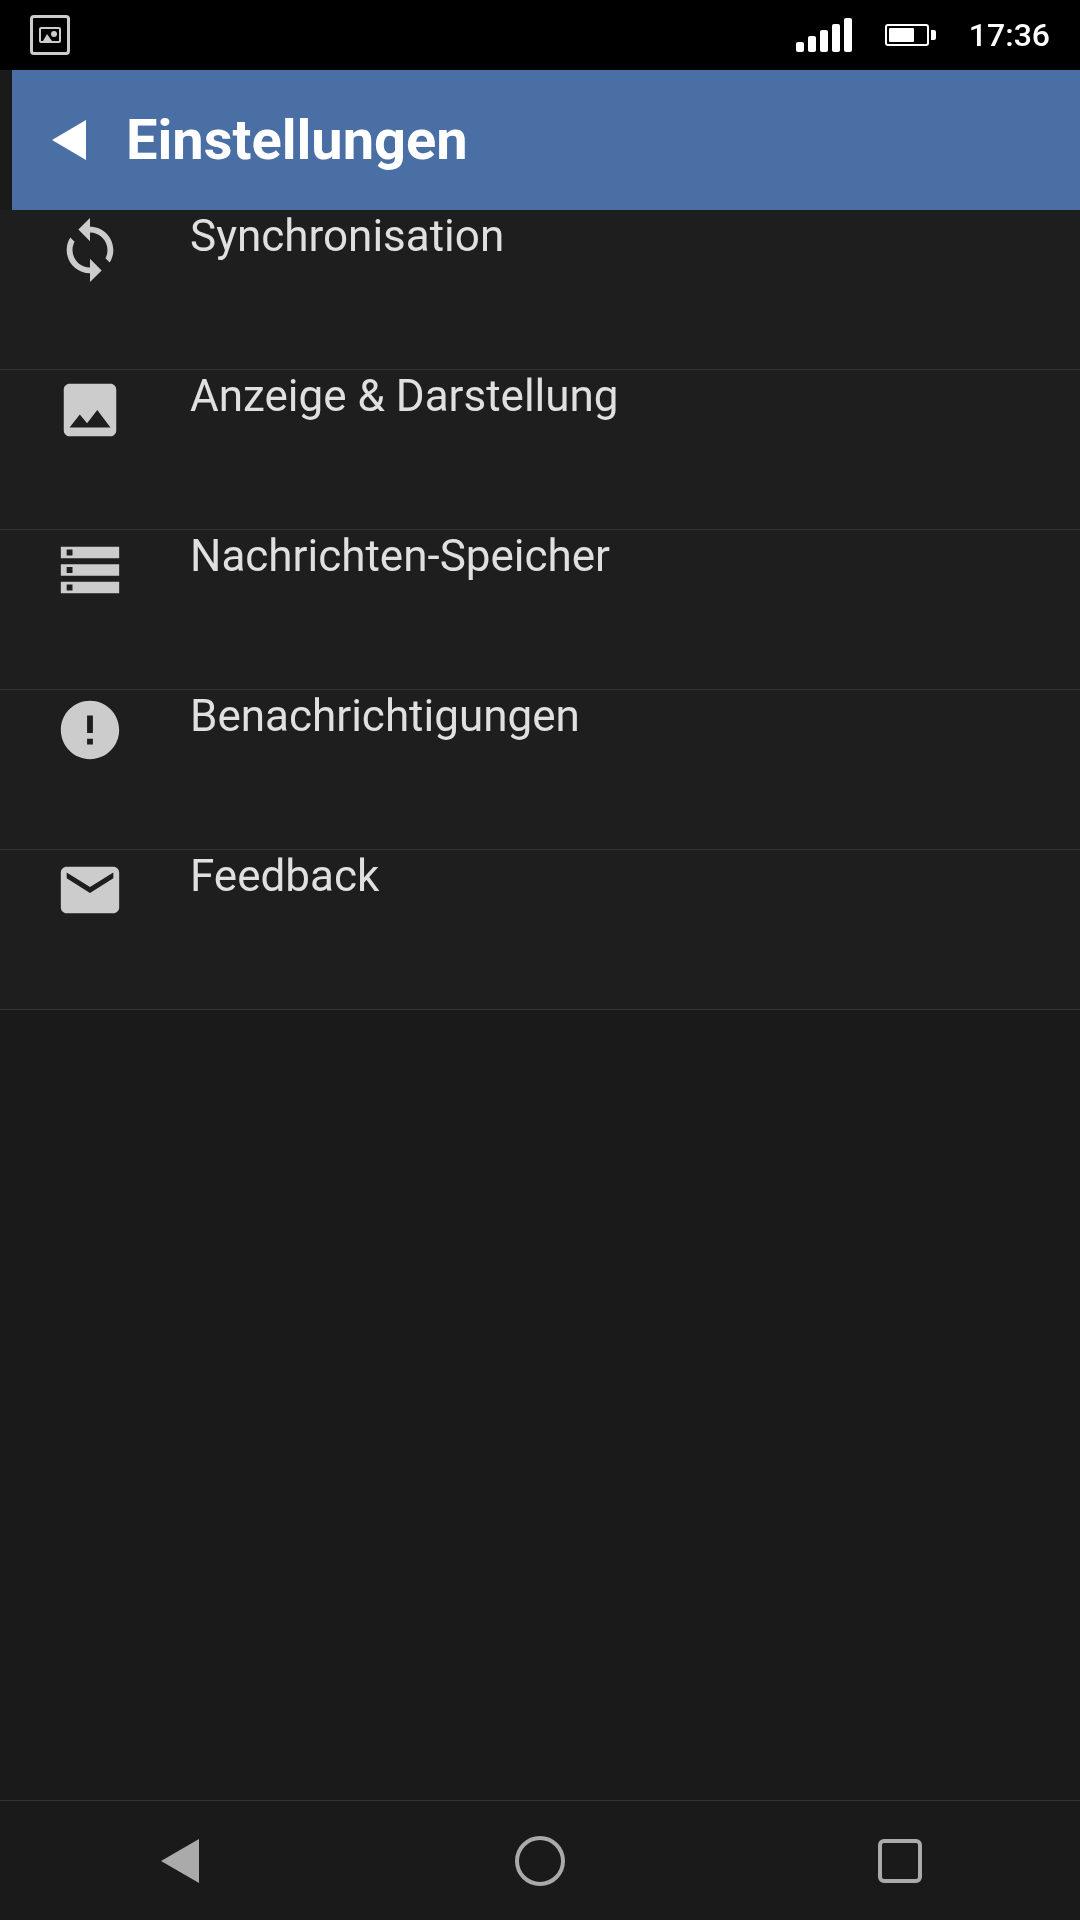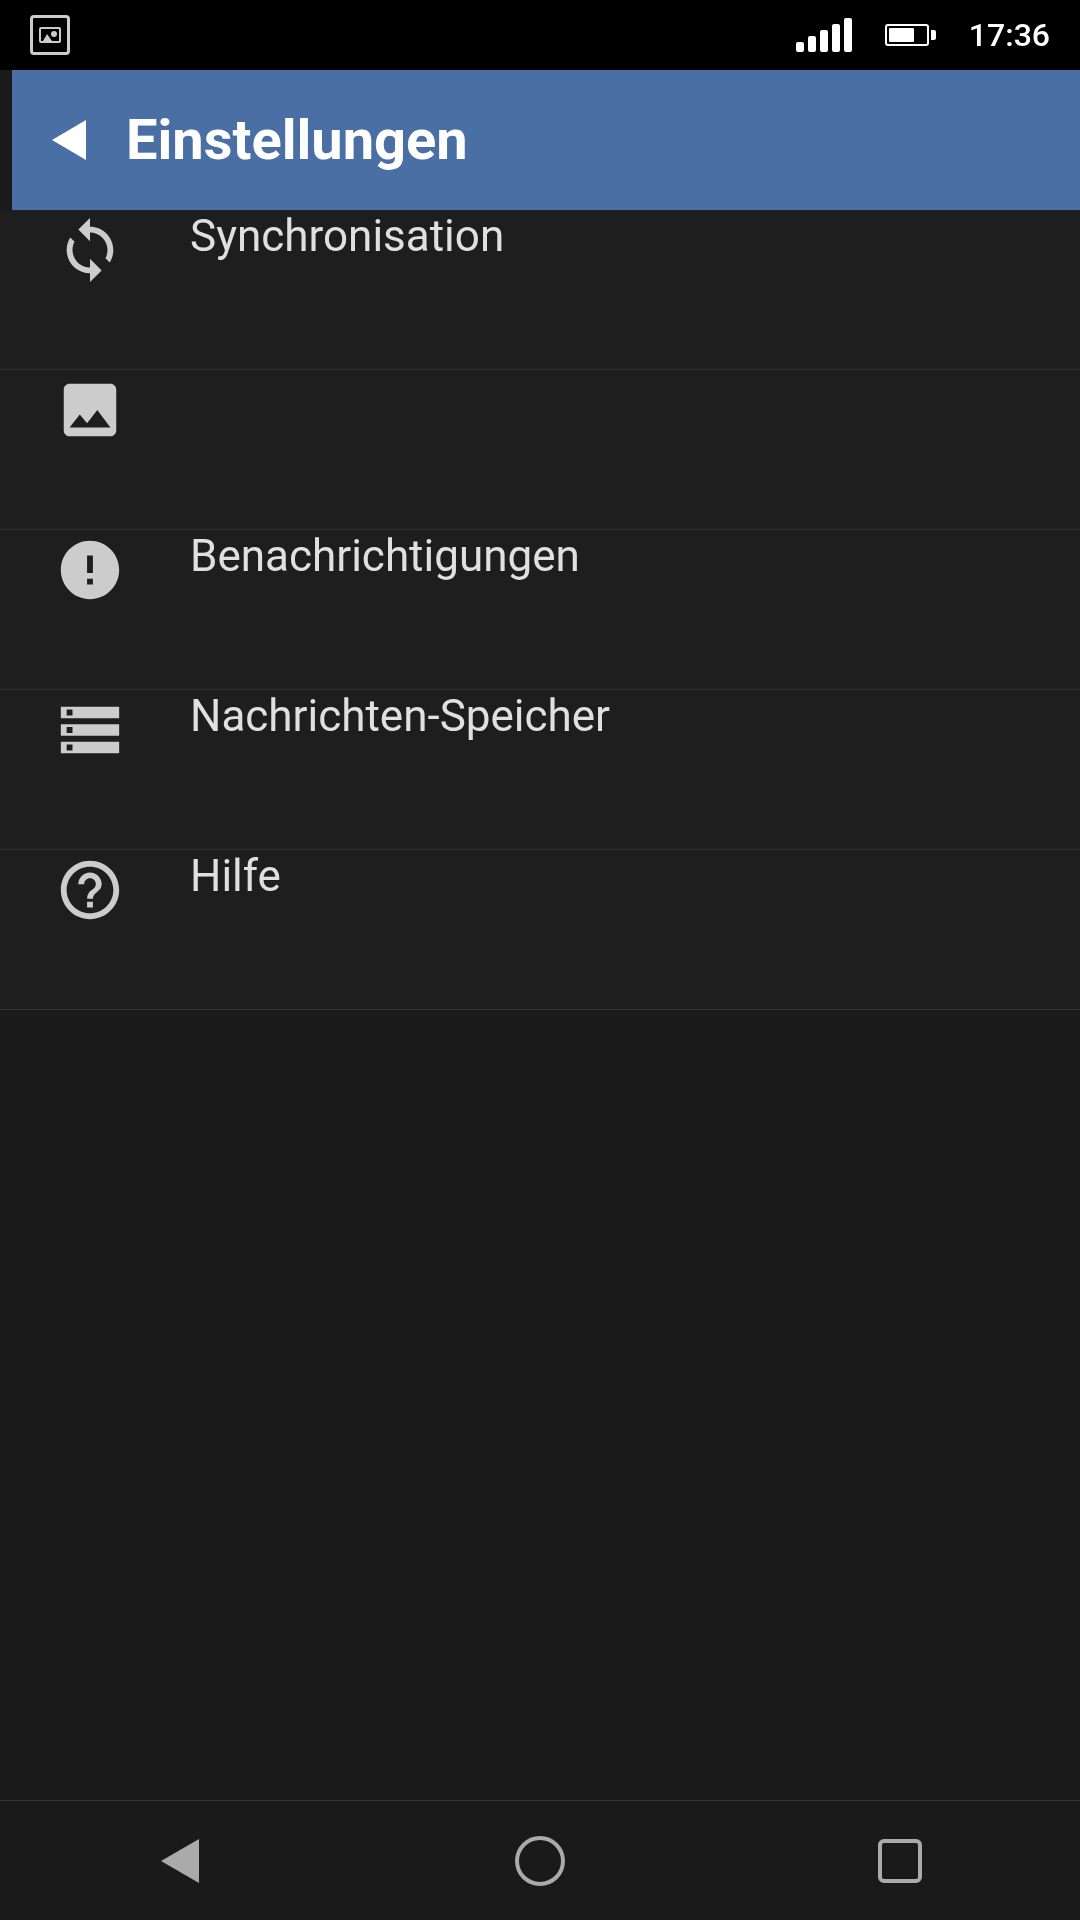--- a/index.html
+++ b/index.html
@@ -252,49 +252,50 @@
     </div>
     <span class="menu-label">Synchronisation</span>
   </div>
 
   <div class="menu-item">
     <div class="menu-icon image-icon">
       <svg viewBox="0 0 24 24" xmlns="http://www.w3.org/2000/svg">
         <path d="M21 19V5c0-1.1-.9-2-2-2H5c-1.1 0-2 .9-2 2v14c0 1.1.9 2 2 2h14c1.1 0 2-.9 2-2zM8.5 13.5l2.5 3.01L14.5 12l4.5 6H5l3.5-4.5z"></path>
       </svg>
     </div>
+    <span class="menu-label">Anzeige &amp; Darstellung</span>
+  </div>
+
+  <div class="menu-item">
+    <div class="menu-icon storage-icon">
+      <svg viewBox="0 0 24 24" xmlns="http://www.w3.org/2000/svg">
+        <path d="M2 20h20v-4H2v4zm2-3h2v2H4v-2zM2 4v4h20V4H2zm4 3H4V5h2v2zm-4 7h20v-4H2v4zm2-3h2v2H4v-2z"></path>
+      </svg>
+    </div>
+    <span class="menu-label">Nachrichten-Speicher</span>
   </div>
 
   <div class="menu-item">
     <div class="menu-icon notification-icon">
       <svg viewBox="0 0 24 24" xmlns="http://www.w3.org/2000/svg">
         <path d="M12 2C6.48 2 2 6.48 2 12s4.48 10 10 10 10-4.48 10-10S17.52 2 12 2zm1 15h-2v-2h2v2zm0-4h-2V7h2v6z"></path>
       </svg>
     </div>
     <span class="menu-label">Benachrichtigungen</span>
   </div>
 
   <div class="menu-item">
-    <div class="menu-icon storage-icon">
-      <svg viewBox="0 0 24 24" xmlns="http://www.w3.org/2000/svg">
-        <path d="M2 20h20v-4H2v4zm2-3h2v2H4v-2zM2 4v4h20V4H2zm4 3H4V5h2v2zm-4 7h20v-4H2v4zm2-3h2v2H4v-2z"></path>
-      </svg>
-    </div>
-    <span class="menu-label">Nachrichten-Speicher</span>
-  </div>
-
-
-  <div class="menu-item">
-    <div class="menu-icon help-icon">
-      <svg viewBox="0 0 24 24" xmlns="http://www.w3.org/2000/svg">
-        <path d="M11 18h2v-2h-2v2zm1-16C6.48 2 2 6.48 2 12s4.48 10 10 10 10-4.48 10-10S17.52 2 12 2zm0 18c-4.41 0-8-3.59-8-8s3.59-8 8-8 8 3.59 8 8-3.59 8-8 8zm0-14c-2.21 0-4 1.79-4 4h2c0-1.1.9-2 2-2s2 .9 2 2c0 2-3 1.75-3 5h2c0-2.25 3-2.5 3-5 0-2.21-1.79-4-4-4z"></path>
-      </svg>
-    </div>
-    <span class="menu-label">Hilfe</span>
-  </div>
+    <div class="menu-icon feedback-icon">
+      <svg viewBox="0 0 24 24" xmlns="http://www.w3.org/2000/svg">
+        <path d="M20 4H4c-1.1 0-2 .9-2 2v12c0 1.1.9 2 2 2h16c1.1 0 2-.9 2-2V6c0-1.1-.9-2-2-2zm0 4l-8 5-8-5V6l8 5 8-5v2z"></path>
+      </svg>
+    </div>
+    <span class="menu-label">Feedback</span>
+  </div>
+
 
 
 </div>
 
 <div style="background:#1a1a1a; height: calc(1920px - 70px - 140px - 7*160px - 120px);"></div>
 
 <div class="bottom-nav">
   <div class="nav-btn">
     <div class="nav-back-triangle"></div>
   </div>

